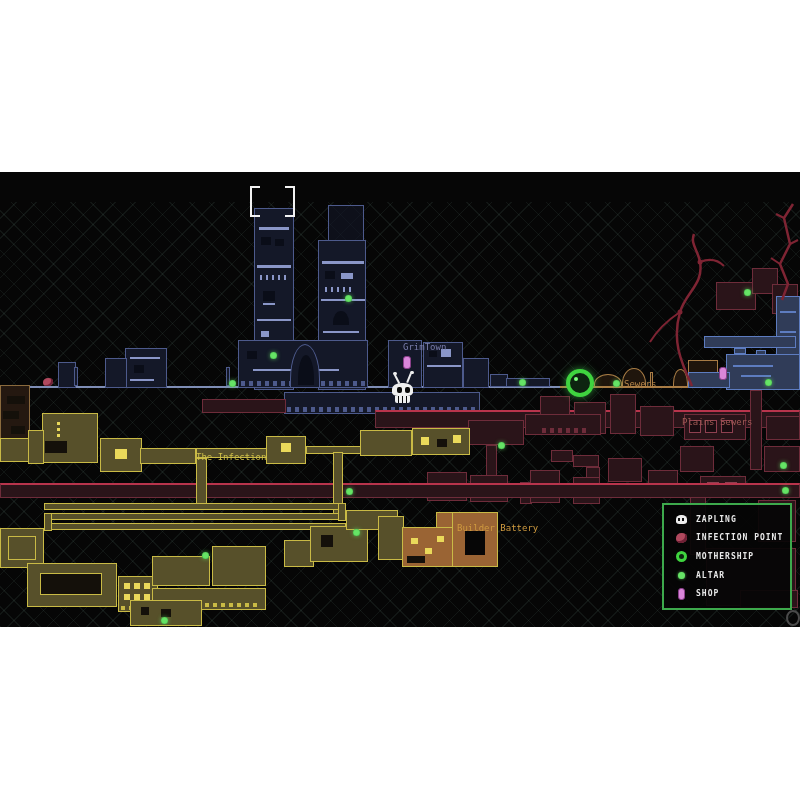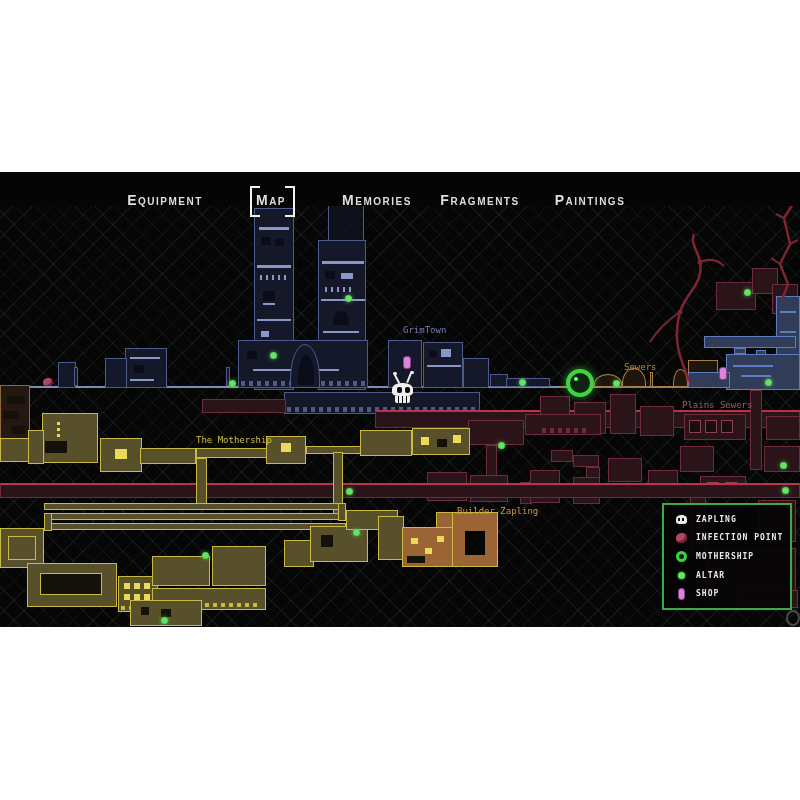--- a/index.html
+++ b/index.html
@@ -32,21 +32,21 @@
   .bb{background:#9a6434;border:1.5px solid #c9ba45;}
   .pl{background:#1f150c;border:1.5px solid #a87c45;}
   .wt{background:#303c58;border:1.5px solid #5d7cc0;}
   .br{background:#241810;border:1.5px solid #8a6a3d;}
   .teeth-nv{background:repeating-linear-gradient(90deg,#4d5a8c 0 4px,transparent 4px 8px);border:none;}
   .teeth-sw{background:repeating-linear-gradient(90deg,#6e2c3a 0 4px,transparent 4px 8px);border:none;}
   .teeth-ub{background:repeating-linear-gradient(90deg,#c9ba45 0 4px,transparent 4px 8px);border:none;}
   .arch{border-radius:50% 50% 0 0 / 80% 80% 0 0;}
 
   .map-label{position:absolute;font-family:"DejaVu Sans Mono", monospace;font-size:9px;
-             letter-spacing:0;white-space:nowrap;z-index:12;}
+             letter-spacing:0;white-space:nowrap;z-index:12;margin-top:17px;}
   
   .marker{position:absolute;z-index:14;}
   .altar{width:7px;height:7px;margin:-3.5px 0 0 -3.5px;border-radius:50%;
          background:#66e466;box-shadow:0 0 4px rgba(102,228,102,.7), inset 0 0 1px #1d7a2a;}
   .shop{width:6px;height:11px;margin:-5.5px 0 0 -3px;border-radius:3px;
         background:#d986d9;border:1px solid #8a3f8a;}
   .infection{width:10px;height:8px;margin:-4px 0 0 -5px;border-radius:50% 45% 50% 40%;
         background:#b0495e;box-shadow:inset -2px -1px 0 #6e2035;}
   #mothership{width:20px;height:20px;margin:-10px 0 0 -10px;border-radius:50%;
         border:4px solid #3fd43f;background:#0d2410;box-shadow:0 0 9px rgba(80,255,100,.55);z-index:15;}
@@ -84,27 +84,20 @@
   #corner-ring{position:absolute;left:786px;top:438px;width:10px;height:12px;border:2px solid #4a4a4a;
         border-radius:50%;z-index:21;}
   svg{position:absolute;overflow:visible;}
 </style>
 </head>
 <body>
 
 <div id="stage">
 <div id="screen">
 
-  <div id="tabbar">
-    <div class="tab" style="left:165px">Equipment</div>
-    <div class="tab" style="left:271px">Map</div>
-    <div class="tab" style="left:377px">Memories</div>
-    <div class="tab" style="left:480px">Fragments</div>
-    <div class="tab" style="left:590px">Paintings</div>
-  </div>
   <div class="brk brk-l" style="left:250px"></div>
   <div class="brk brk-r" style="left:285px"></div>
 
   <div>
 
     <div class="r" style="left:0;top:214px;width:562px;height:2px;background:#7e8db5"></div>
 
     <div class="r nv" style="left:254px;top:36px;width:40px;height:182px">
       <div class="r nvd" style="left:4px;top:18px;width:30px;height:3px"></div>
       <div class="r nvk" style="left:6px;top:28px;width:10px;height:8px"></div>
@@ -331,22 +324,22 @@
     </div>
     <div class="r bb" style="left:436px;top:340px;width:20px;height:16px"></div>
     <div class="r bb" style="left:452px;top:340px;width:46px;height:55px">
       <div class="r" style="left:12px;top:18px;width:20px;height:24px;background:#060606"></div>
     </div>
   </div>
 
   <div class="map-label" style="left:403px;top:153px;color:#7a7dab">GrimTown</div>
   <div class="map-label" style="left:624px;top:190px;color:#b5854a">Sewers</div>
   <div class="map-label" style="left:682px;top:228px;color:#a05a55">Plains Sewers</div>
-  <div class="map-label" style="left:196px;top:263px;color:#cfc04a">The Mothership</div>
-  <div class="map-label" style="left:457px;top:334px;color:#cf9a3f">Builder Zapling</div>
+  <div class="map-label" style="left:196px;top:263px;color:#cfc04a">The Infection</div>
+  <div class="map-label" style="left:457px;top:334px;color:#cf9a3f">Builder Battery</div>
 
   <div id="marker-layer">
         <div class="marker altar" style="left: 348px; top: 126px;"></div>
         <div class="marker altar" style="left: 273px; top: 183px;"></div>
         <div class="marker altar" style="left: 232px; top: 211px;"></div>
         <div class="marker altar" style="left: 522px; top: 210px;"></div>
         <div class="marker altar" style="left: 616px; top: 211px;"></div>
         <div class="marker altar" style="left: 768px; top: 210px;"></div>
         <div class="marker altar" style="left: 747px; top: 120px;"></div>
         <div class="marker altar" style="left: 783px; top: 293px;"></div>

